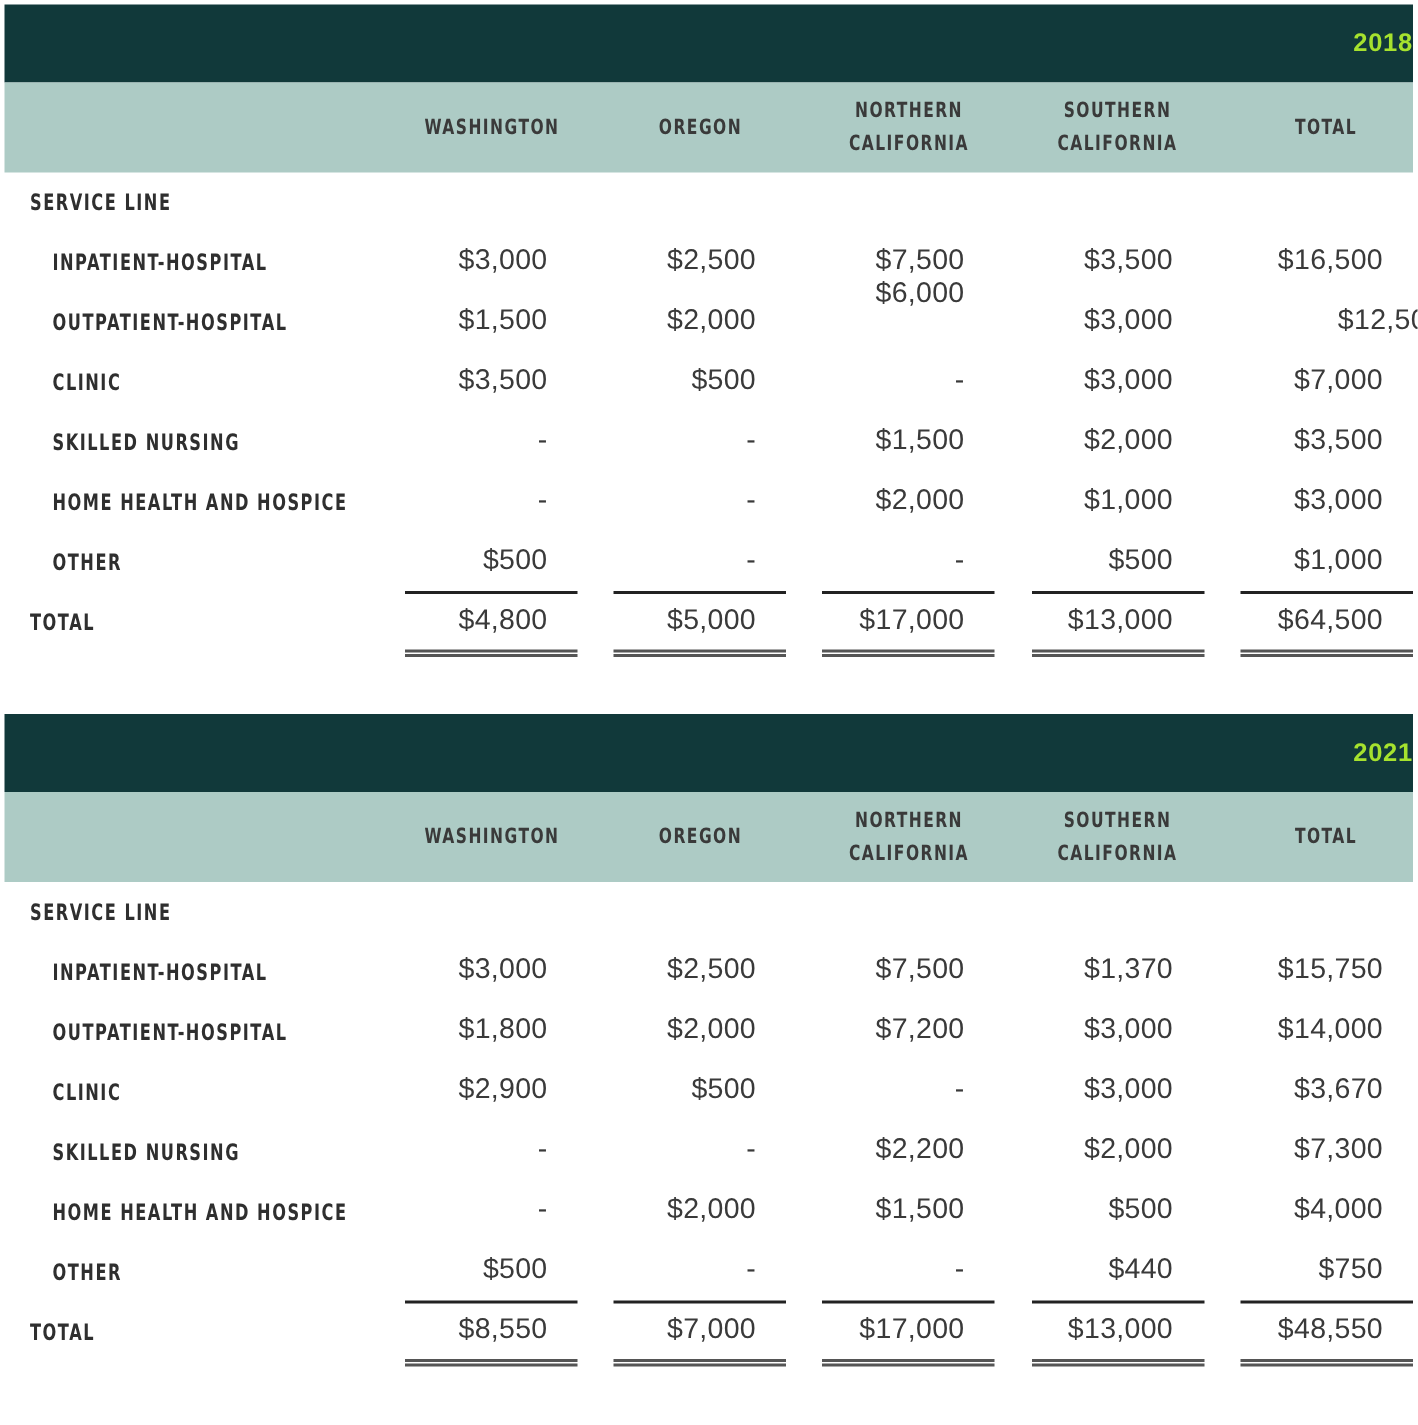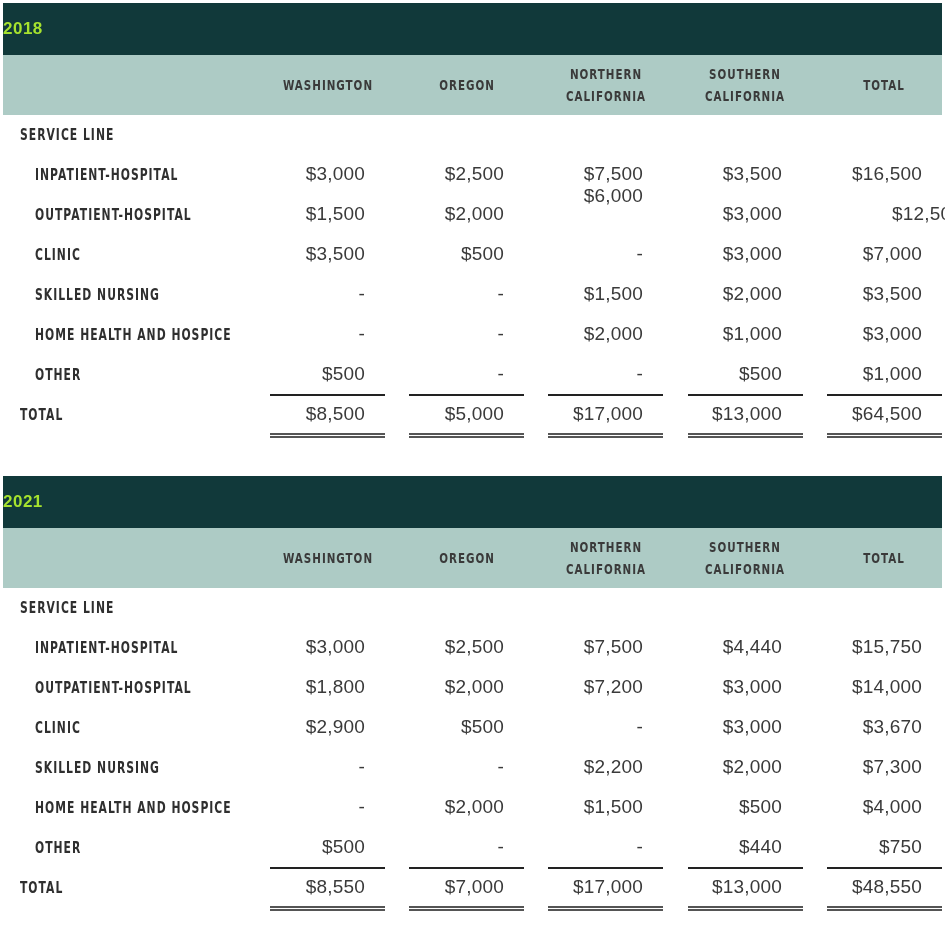--- a/index.html
+++ b/index.html
@@ -1,18 +1,18 @@
 <!DOCTYPE html>
 <html><head>
   <meta charset="utf-8">
   <style>
     html, body { margin: 0; padding: 0; background: #ffffff; }
     body { width: 945px; height: 950px; position: relative; overflow: hidden;
            font-family: "Liberation Sans", sans-serif; color: #333333; }
-    .year-band { height: 52px; background: #11393a; display: flex; align-items: center; justify-content: flex-start; }
+    .year-band { height: 52px; background: #11393a; display: flex; align-items: center; justify-content: flex-end; }
     .year-label { color: #a6e22e; font-family: "Liberation Sans", sans-serif; font-size: 17px; font-weight: bold; letter-spacing: 0.5px; }
     .col-band { height: 60px; background: #adcbc5; position: relative; }
     .col-head { position: absolute; top: 0; height: 60px; display: flex; align-items: center; justify-content: center; text-align: center;
                 font-family: "DejaVu Sans Condensed", "DejaVu Sans", sans-serif; font-stretch: condensed; font-weight: bold; font-size: 14px;
                 letter-spacing: 1.2px; line-height: 22px; color: #3a3a3a; transform: scaleX(0.82); white-space: pre-line; }
     .cond { font-family: "DejaVu Sans", sans-serif; font-weight: bold; font-size: 15px; letter-spacing: 1.4px; color: #2f2f2f;
             transform: scaleX(0.72); transform-origin: left center; white-space: nowrap; position: absolute; }
     .row-label-section { left: 20px; }
     .row-label { left: 35px; }
     .row-label-total { left: 20px; }
@@ -86,21 +86,21 @@
         <span class="val" style="top:363px;left:652px;width:130px;">$500</span>
         <span class="val" style="top:363px;left:792px;width:130px;">$1,000</span>
       </div>
       <div class="line-single" style="top:394px;left:270px;width:115px;"></div>
       <div class="line-single" style="top:394px;left:409px;width:115px;"></div>
       <div class="line-single" style="top:394px;left:548px;width:115px;"></div>
       <div class="line-single" style="top:394px;left:688px;width:115px;"></div>
       <div class="line-single" style="top:394px;left:827px;width:115px;"></div>
       <div>
         <span class="cond row-label-total" style="top:406px;">TOTAL</span>
-        <span class="val" style="top:403px;left:235px;width:130px;">$8,500</span>
+        <span class="val" style="top:403px;left:235px;width:130px;">$4,800</span>
         <span class="val" style="top:403px;left:374px;width:130px;">$5,000</span>
         <span class="val" style="top:403px;left:513px;width:130px;">$17,000</span>
         <span class="val" style="top:403px;left:652px;width:130px;">$13,000</span>
         <span class="val" style="top:403px;left:792px;width:130px;">$64,500</span>
       </div>
       <div class="line-double" style="top:433px;left:270px;width:115px;"></div>
       <div class="line-double" style="top:433px;left:409px;width:115px;"></div>
       <div class="line-double" style="top:433px;left:548px;width:115px;"></div>
       <div class="line-double" style="top:433px;left:688px;width:115px;"></div>
       <div class="line-double" style="top:433px;left:827px;width:115px;"></div>
@@ -117,21 +117,21 @@
         <div class="col-head" style="left:662px;width:160px;"><span>SOUTHERN
 CALIFORNIA</span></div>
         <div class="col-head" style="left:801px;width:160px;"><span>TOTAL</span></div>
       </div>
       <span class="cond row-label-section" style="top:599px;">SERVICE LINE</span>
       <div>
         <span class="cond row-label" style="top:639px;">INPATIENT-HOSPITAL</span>
         <span class="val" style="top:636px;left:235px;width:130px;">$3,000</span>
         <span class="val" style="top:636px;left:374px;width:130px;">$2,500</span>
         <span class="val" style="top:636px;left:513px;width:130px;">$7,500</span>
-        <span class="val" style="top:636px;left:652px;width:130px;">$4,440</span>
+        <span class="val" style="top:636px;left:652px;width:130px;">$1,370</span>
         <span class="val" style="top:636px;left:792px;width:130px;">$15,750</span>
       </div>
       <div>
         <span class="cond row-label" style="top:679px;">OUTPATIENT-HOSPITAL</span>
         <span class="val" style="top:676px;left:235px;width:130px;">$1,800</span>
         <span class="val" style="top:676px;left:374px;width:130px;">$2,000</span>
         <span class="val" style="top:676px;left:513px;width:130px;">$7,200</span>
         <span class="val" style="top:676px;left:652px;width:130px;">$3,000</span>
         <span class="val" style="top:676px;left:792px;width:130px;">$14,000</span>
       </div>

